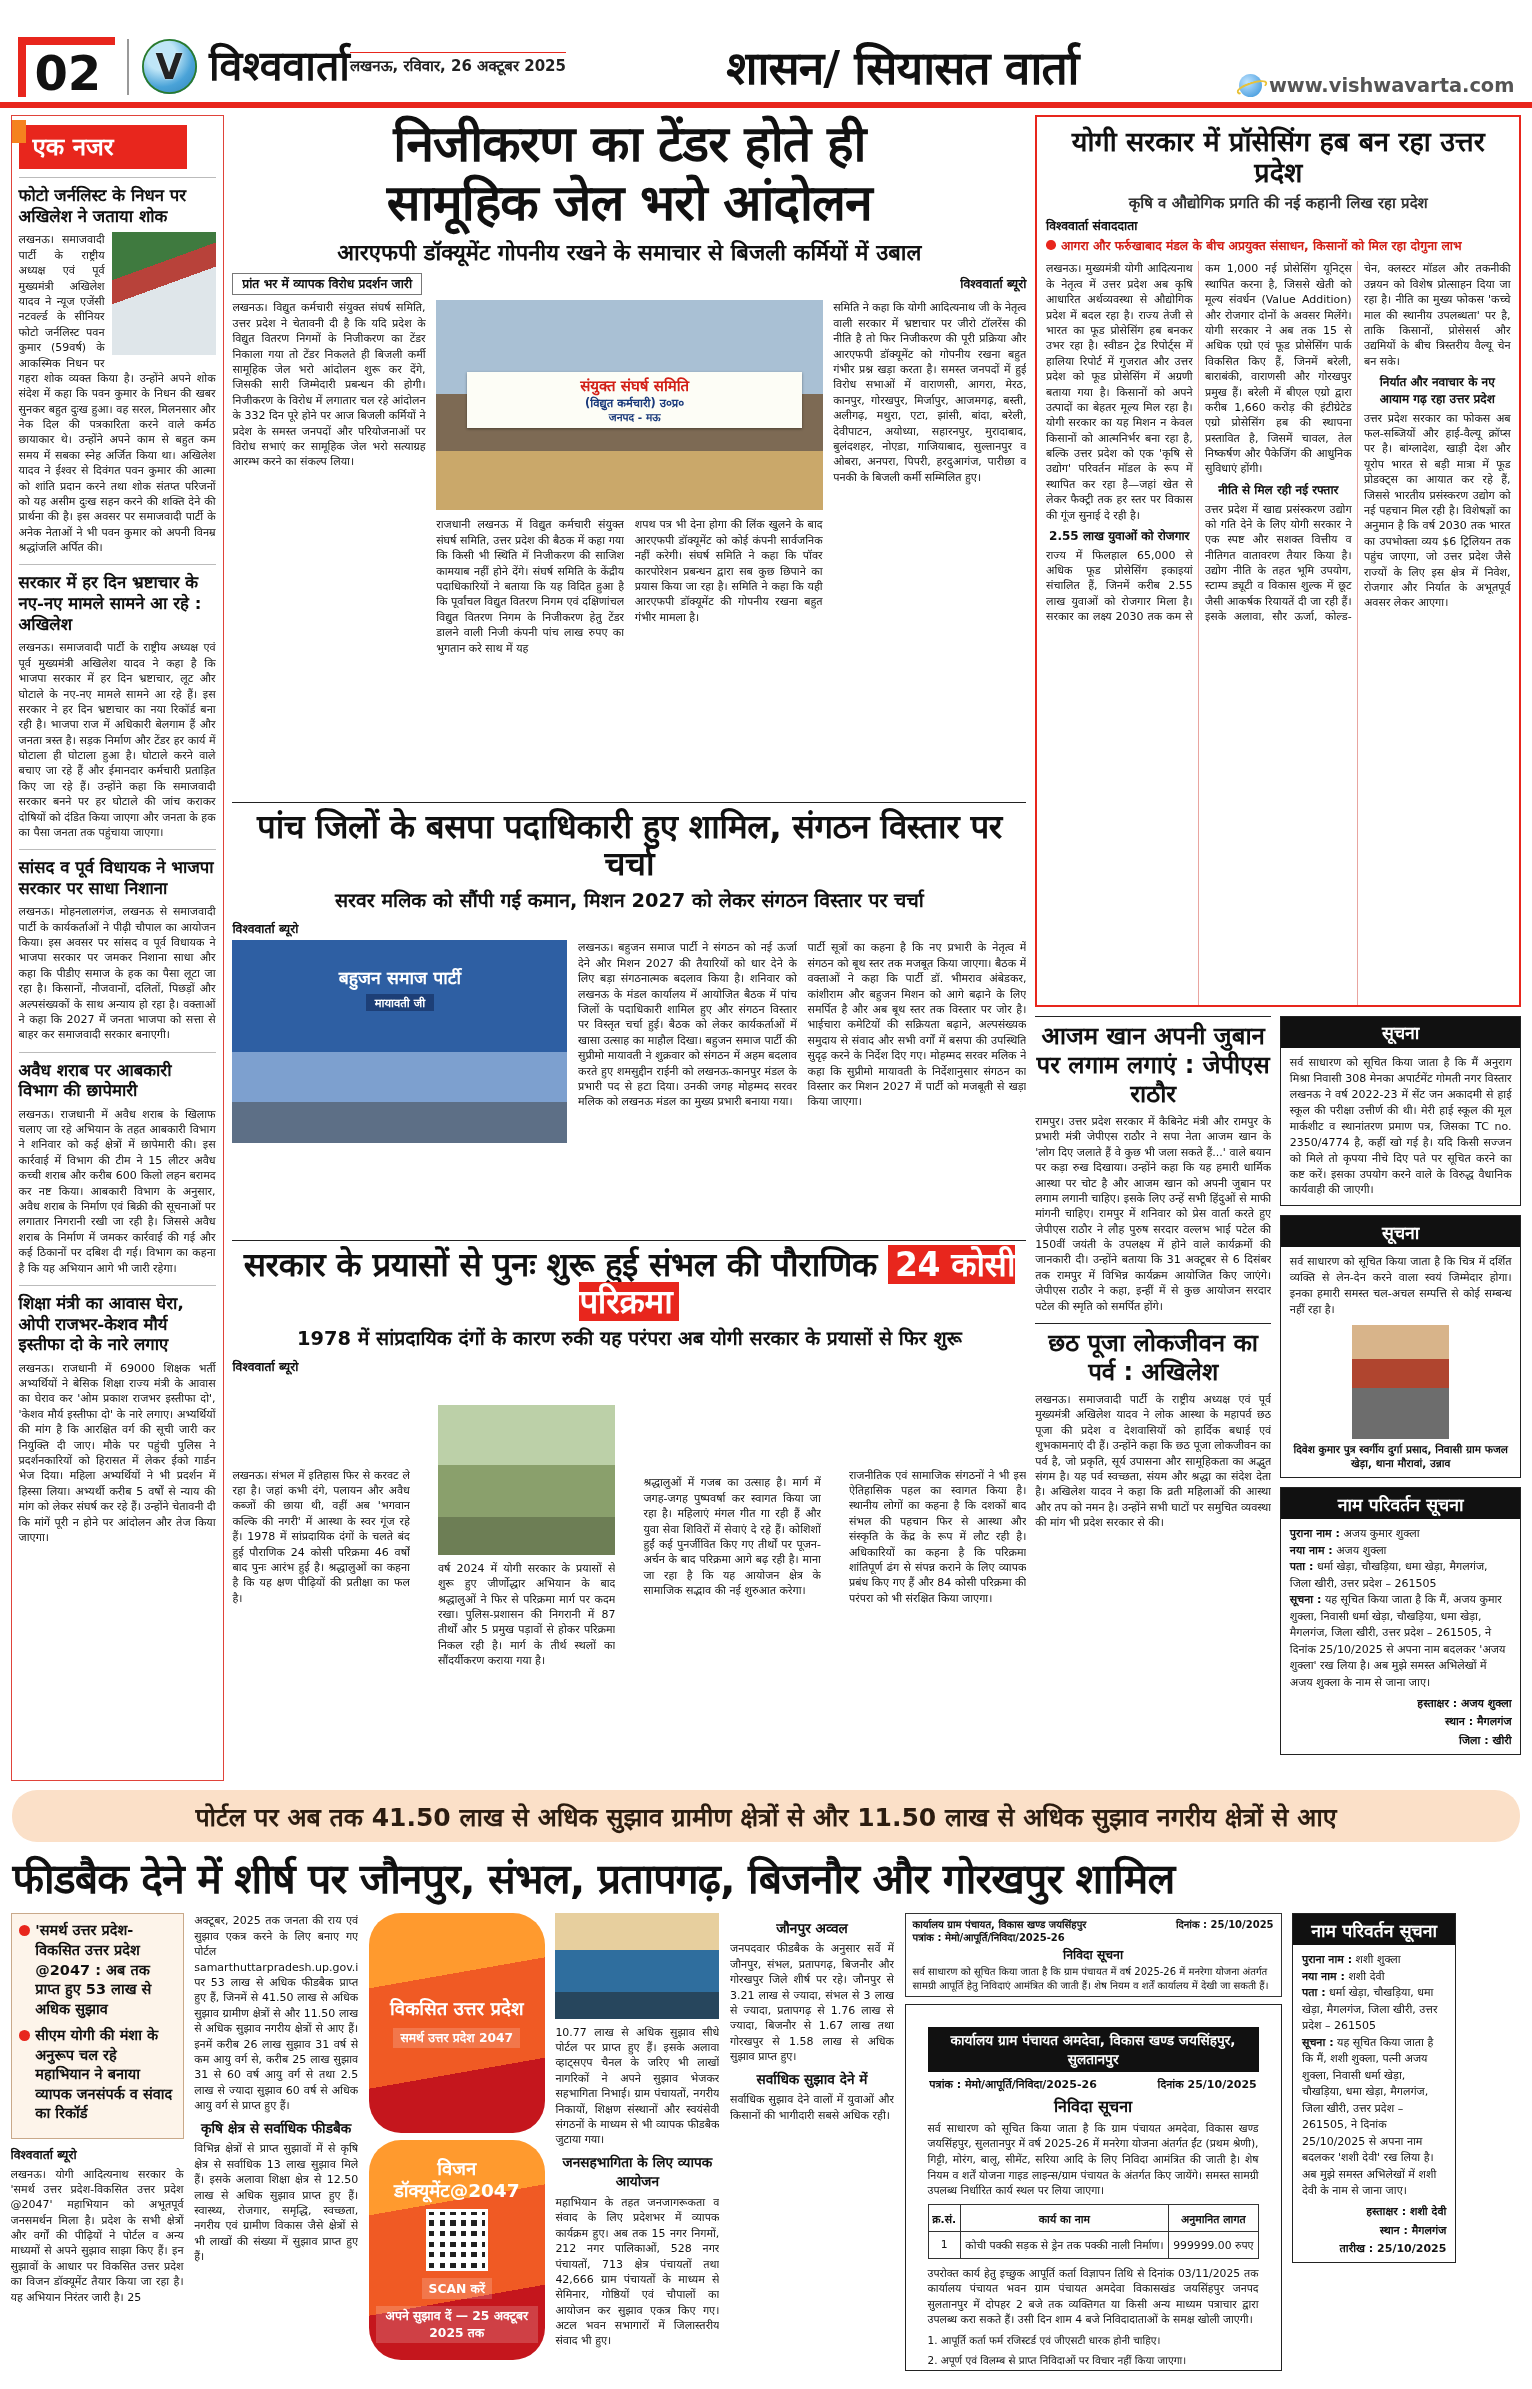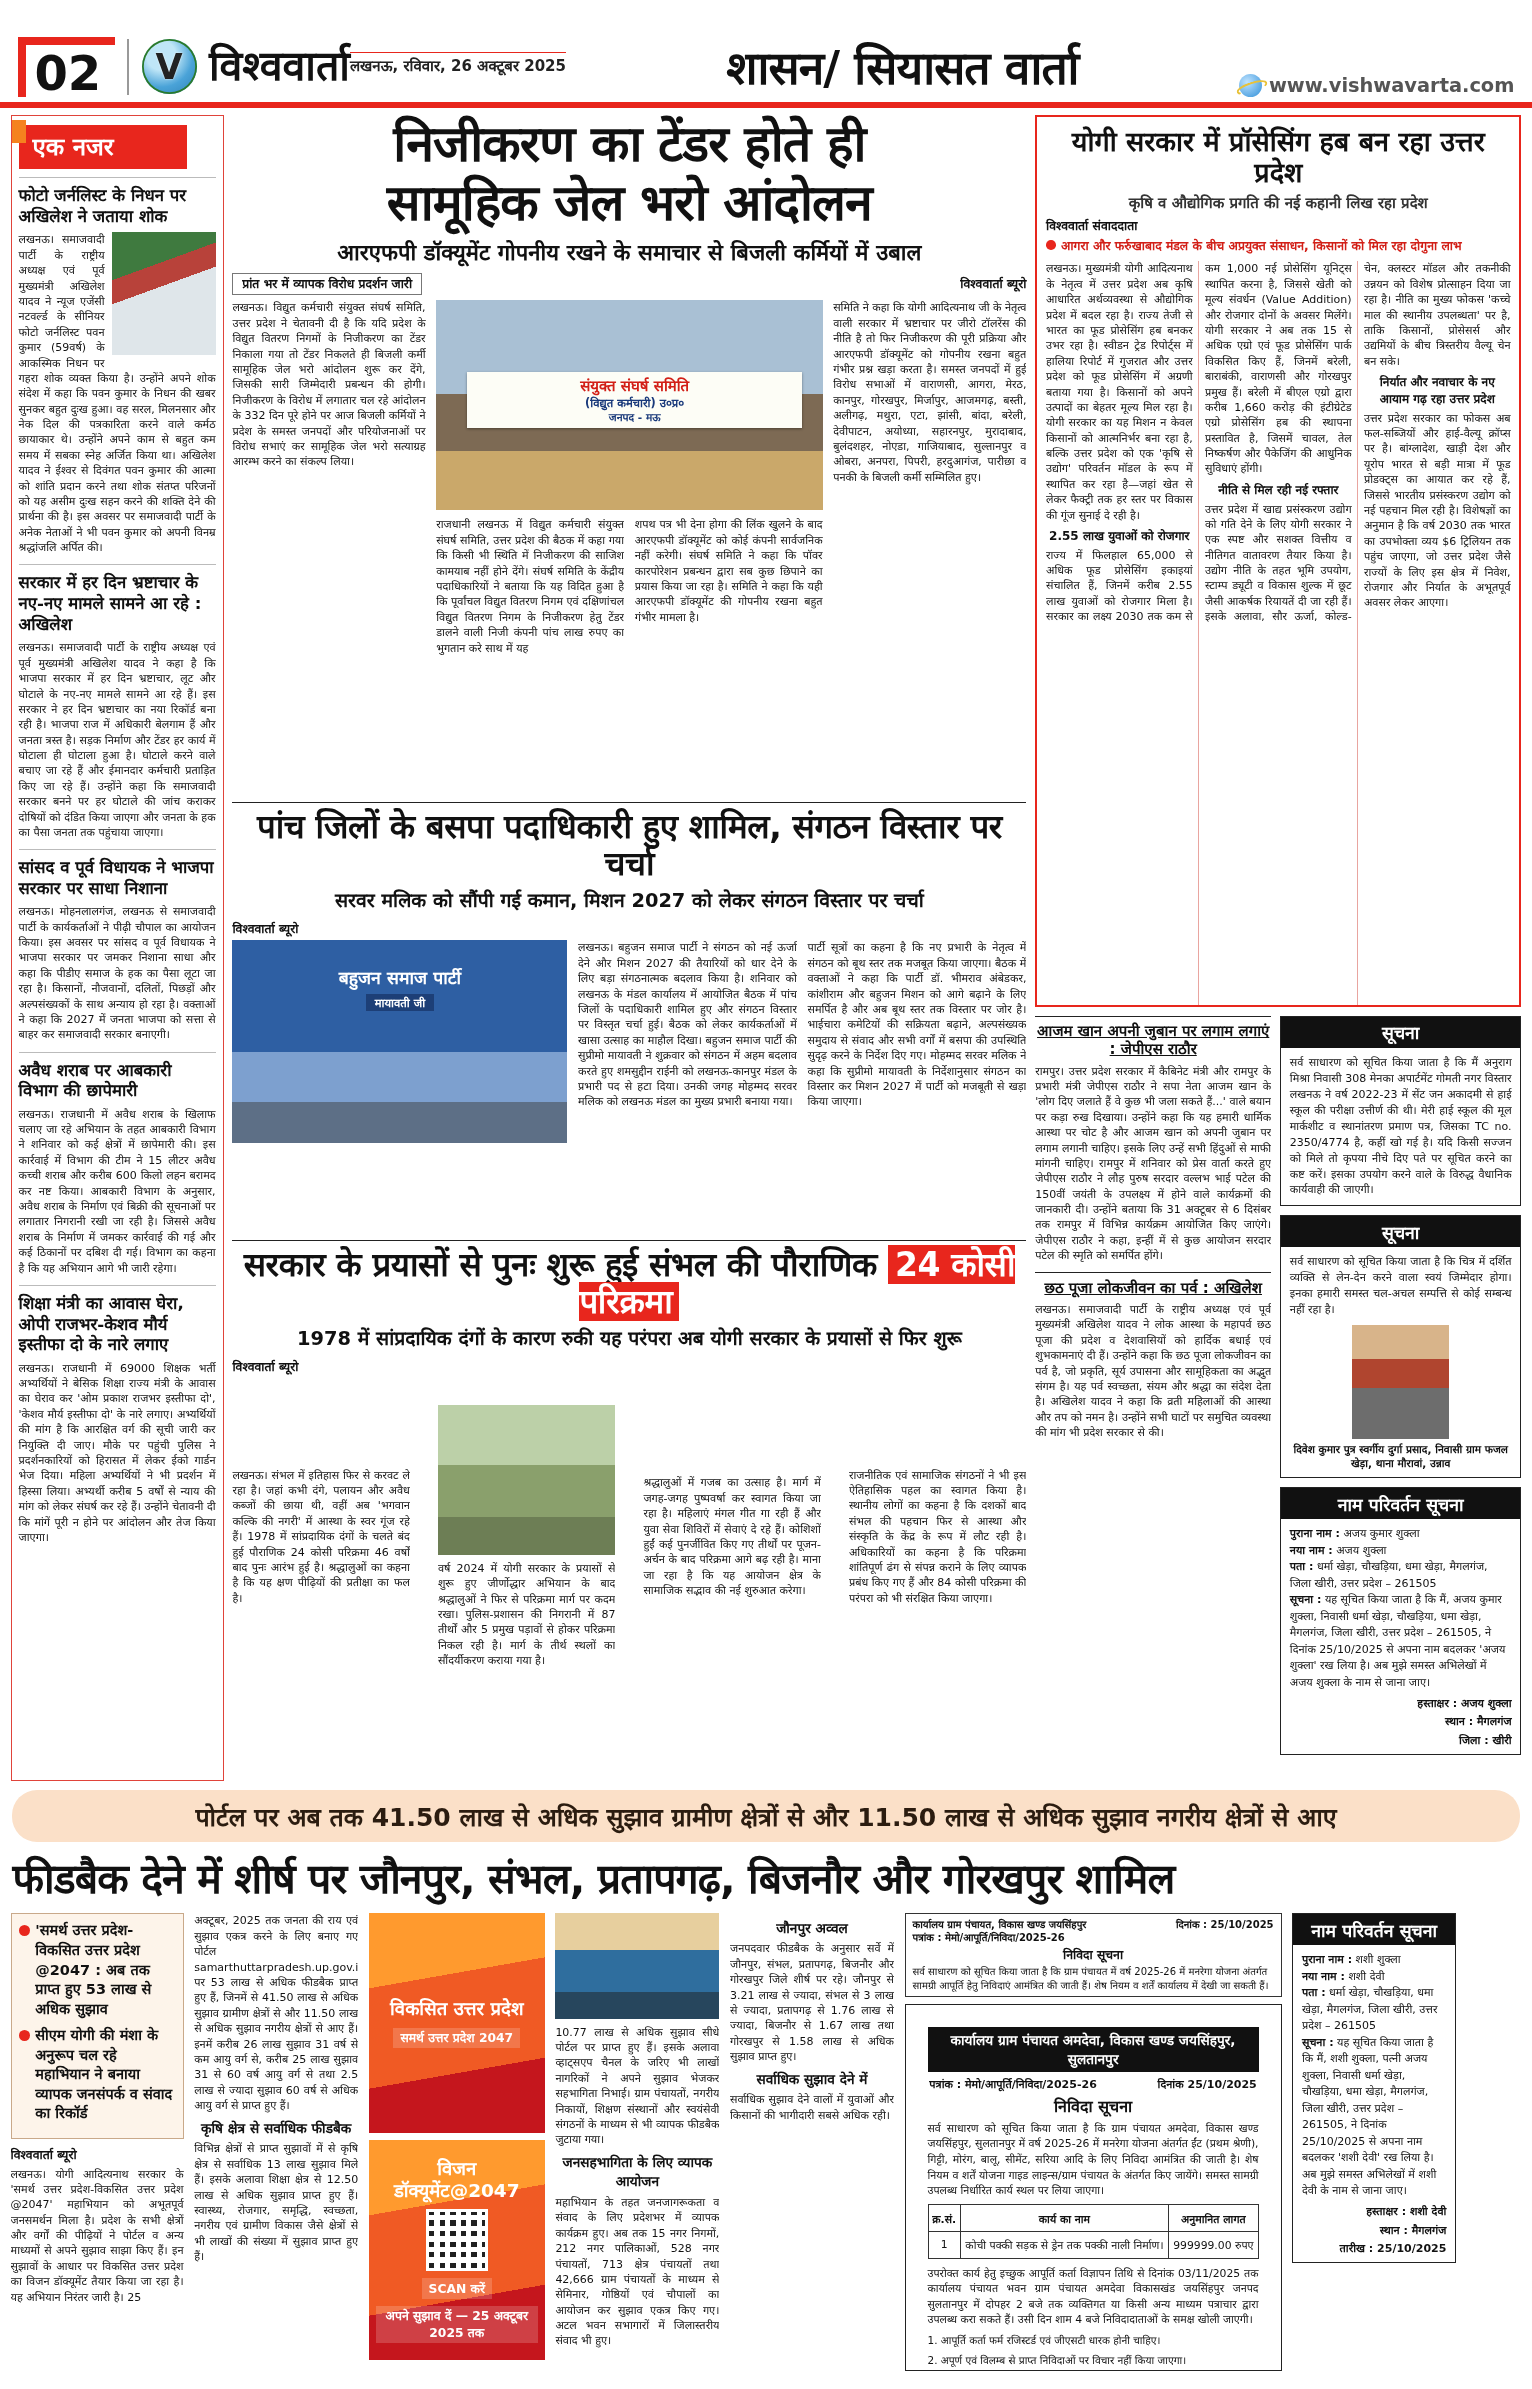--- a/index.html
+++ b/index.html
@@ -72,21 +72,21 @@
   .redbox-head{font-size:27px;font-weight:800;line-height:1.15;text-align:center;margin:0 0 3.5px 0;}
   .redbox-sub{font-size:15px;font-weight:bold;text-align:center;color:#333;margin:0 0 5.3px 0;}
   .bullet-line{color:#d21f17;font-size:12.3px;font-weight:bold;margin:3.5px 0 7px 0;display:flex;gap:5.3px;}
   .reddot{width:9.7px;height:9.7px;border-radius:50%;background:#e8261d;flex:0 0 9.7px;margin-top:2.6px;}
   .redbox-cols{column-count:3;column-gap:12.3px;column-rule:0.9px solid #e9a5a0;height:744px;overflow:hidden;}
   .inhead{font-size:12px;font-weight:800;text-align:center;margin:5.3px 0 2.6px 0;}
   .rr-row{display:flex;gap:8.8px;flex:1;overflow:hidden;}
   .rr-left{width:236px;flex:0 0 236px;display:flex;flex-direction:column;gap:8.8px;}
   .rr-right{flex:1;display:flex;flex-direction:column;gap:8.8px;}
   .sm-art{border-top:1.8px solid #222;padding-top:5.3px;}
-  .sm-head{font-size:15px;font-weight:800;line-height:1.2;text-align:center;margin:0 0 5.3px 0;text-decoration:underline;}
+  .sm-head{font-size:24px;font-weight:800;line-height:1.2;text-align:center;margin:0 0 5.3px 0;}
   .noticebox{border:1.8px solid #222;padding:0 0 7px 0;}
   .noticebox .nb-head{background:#111;color:#fff;font-size:17.6px;font-weight:800;text-align:center;padding:3.5px 0;margin:0 0 7px 0;}
   .noticebox .nb-body{padding:0 8.8px;font-size:11px;line-height:1.45;text-align:justify;}
   .nb-kv{padding:0 8.8px;font-size:11px;line-height:1.5;}
   .nb-kv b{font-weight:800;}
   .nb-sign{padding:3.5px 8.8px 0 8.8px;font-size:11px;font-weight:bold;text-align:right;}
   .obit-photo{width:97px;height:114px;margin:7px auto 3.5px auto;background:linear-gradient(180deg,#d8b48a 0 30%,#b0452f 30% 55%,#6d6d6d 55% 100%);}
   .obit-cap{font-size:10.6px;font-weight:bold;text-align:center;padding:0 7px;}
   
   .bottom{padding:5.3px 10.6px 0 10.6px;}
@@ -94,21 +94,21 @@
              padding:8.8px 8.8px;margin:3.5px 1.8px 7px 1.8px;}
   .fb-head{font-size:41px;font-weight:800;letter-spacing:-0.9px;margin:0 1.8px 8.8px 1.8px;}
   .fb-row{display:flex;gap:10.6px;height:458px;overflow:hidden;}
   .fb-col{width:173px;flex:0 0 173px;}
   .fb-col-n{width:164px;flex:0 0 164px;}
   .bulletbox{border:0.9px solid #c9a98a;background:#fdf4ea;padding:7px;font-size:14.5px;font-weight:bold;line-height:1.35;margin-bottom:7px;}
   .bulletbox .bl{display:flex;gap:5.3px;margin-bottom:7px;}
   .bulletbox .dot{width:11.4px;height:11.4px;border-radius:50%;background:#e8261d;flex:0 0 11.4px;margin-top:3.5px;}
   .posters{width:176px;flex:0 0 176px;display:flex;flex-direction:column;gap:7px;}
   .poster{height:220px;background:linear-gradient(170deg,#ff9a2e 0 30%,#f05a24 30% 70%,#c5161d 70% 100%);
-          color:#fff;display:flex;flex-direction:column;align-items:center;justify-content:center;text-align:center;gap:7px;padding:7px;box-sizing:border-box;}
+          color:#fff;display:flex;flex-direction:column;align-items:center;justify-content:center;text-align:center;gap:7px;padding:7px;box-sizing:border-box;border-radius:32px;}
   .poster .p1{font-size:18.5px;font-weight:800;line-height:1.2;}
   .poster .p2{font-size:12.3px;font-weight:bold;background:rgba(255,255,255,.18);padding:1.8px 7px;}
   .qr{width:56px;height:56px;background:
       repeating-linear-gradient(0deg,#111 0 5.3px,#fff 5.3px 10.6px),
       repeating-linear-gradient(90deg,#111 0 5.3px,#fff 5.3px 10.6px);background-blend-mode:screen;border:3.5px solid #fff;}
   .photo-mobile{width:100%;height:106px;background:linear-gradient(180deg,#e7cf9e 0 35%,#2f6e9e 35% 75%,#27465d 75% 100%);margin-bottom:5.3px;}
   .fb-sub{font-size:13.7px;font-weight:800;text-align:center;margin:5.3px 0 3.5px 0;}
   
   .tender-wrap{width:377px;flex:0 0 377px;display:flex;flex-direction:column;gap:7px;}
   .mini-notice{border:0.9px solid #333;padding:3.5px 7px;font-size:10px;line-height:1.35;}

